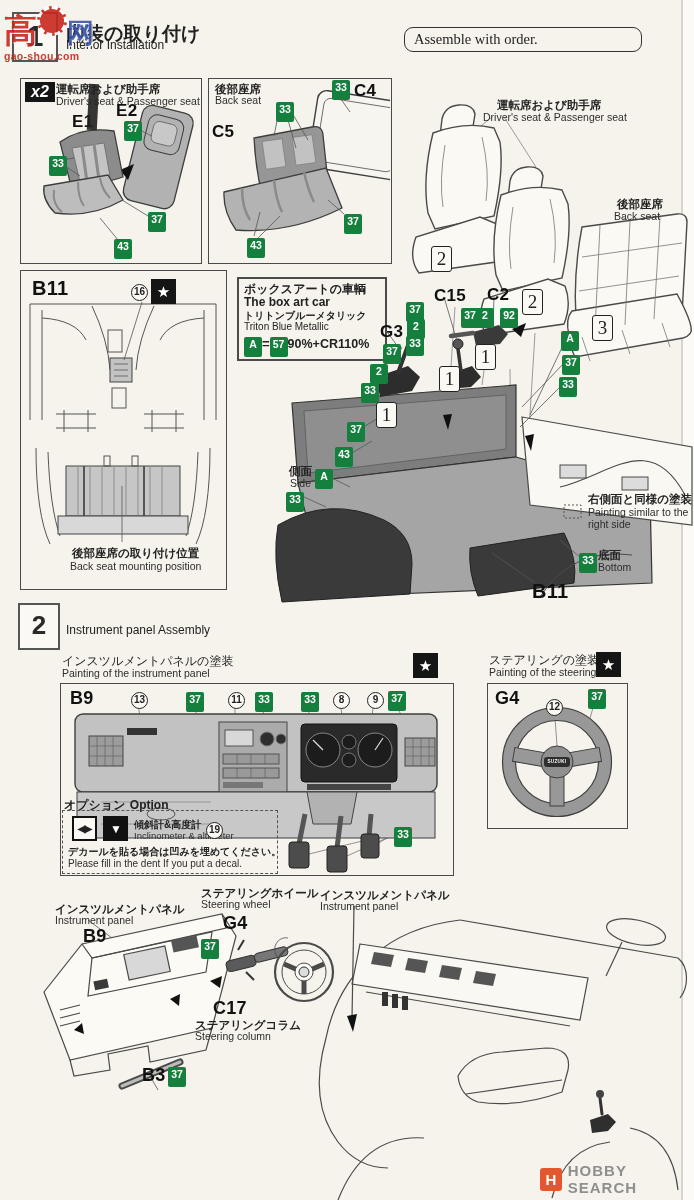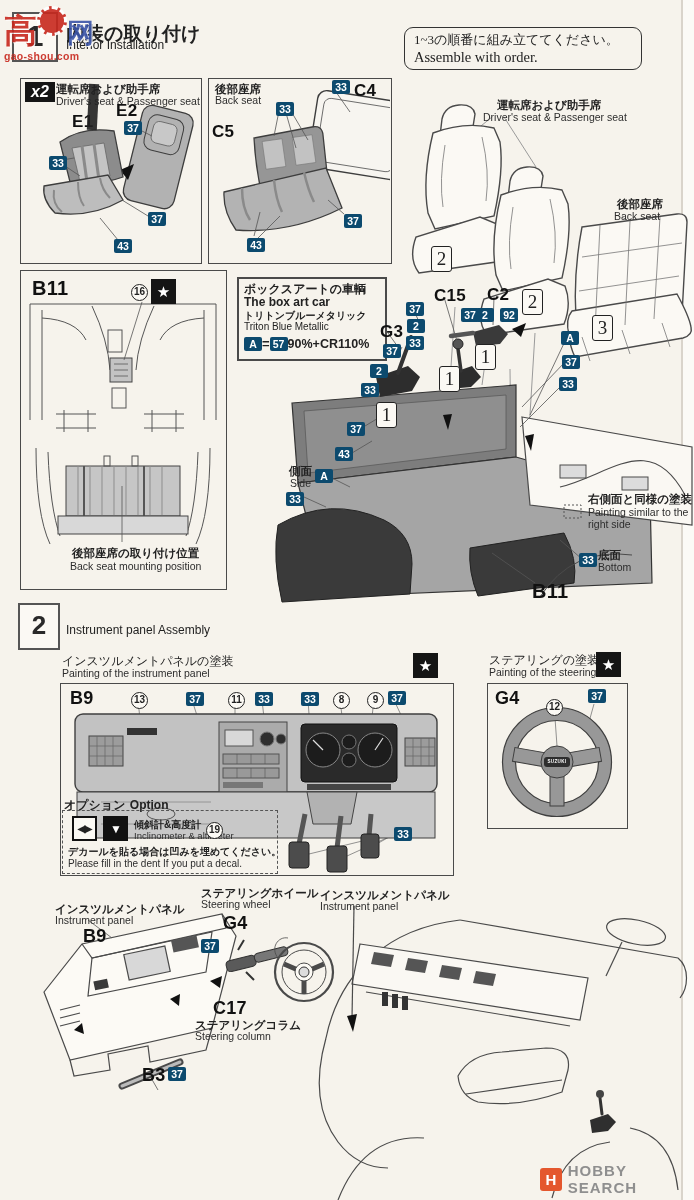--- a/index.html
+++ b/index.html
@@ -1,21 +1,21 @@
 <!DOCTYPE html>
 <html><head>
 <meta charset="utf-8">
 <style>
   html,body{margin:0;padding:0;background:#e9e6df;}
   .page{position:relative;width:694px;height:1200px;background:#f6f3ec;font-family:"Liberation Sans",sans-serif;color:#222;overflow:hidden;}
   .abs{position:absolute;}
   .jp{font-size:11.5px;font-weight:bold;white-space:nowrap;color:#222;}
   .en{font-size:10.5px;white-space:nowrap;color:#2d2d2d;}
   .box{position:absolute;border:1.6px solid #4a4a4a;background:transparent;}
-  .bk{display:inline-block;background:#0c4a6e;color:#fff;font-weight:bold;font-size:10.5px;min-width:16px;height:14px;line-height:15px;text-align:center;border-radius:2px;padding:0 1px;}
+  .bk{display:inline-block;background:#15803d;color:#fff;font-weight:bold;font-size:10.5px;min-width:16px;height:20px;line-height:15px;text-align:center;border-radius:2px;padding:0 1px;}
   .circ{display:inline-block;width:17px;height:17px;border:1.3px solid #222;border-radius:50%;background:#fbf9f4;font-size:10px;font-weight:bold;line-height:14px;text-align:center;box-sizing:border-box;}
   .obox{display:inline-block;width:21px;height:26px;border:1.7px solid #222;border-radius:3px;background:#fbf9f4;font-family:"Liberation Serif",serif;font-size:19px;line-height:23px;text-align:center;box-sizing:border-box;}
   .part{font-weight:bold;white-space:nowrap;font-size:17px;letter-spacing:.3px;color:#111;}
   .p20{font-size:20px;}
   .star{display:inline-block;width:25px;height:25px;background:#151515;color:#fff;text-align:center;line-height:26px;font-size:15px;}
   .stepbox{position:absolute;border:2px solid #555;background:#fbf9f4;text-align:center;font-weight:bold;color:#2a2a2a;}
   .notebox{position:absolute;border:1.5px solid #333;border-radius:9px;padding:3px 9px;font-family:"Liberation Serif",serif;background:transparent;}
   .title-jp{font-size:19px;font-weight:bold;white-space:nowrap;}
   .title-en{font-size:12px;white-space:nowrap;}
   .x2{display:inline-block;background:#151515;color:#fff;font-weight:bold;font-size:16px;font-style:italic;padding:1px 6px;}
@@ -35,21 +35,20 @@
 <div class="page">
 
   <div class="abs" style="left:681px;top:0;width:2px;height:1200px;background:#d9d4cb;"></div>
   <div class="abs" style="left:683px;top:0;width:11px;height:1200px;background:#fbfaf6;"></div>
 
   <div class="stepbox" style="left:12px;top:12px;width:42px;height:46px;font-size:30px;line-height:44px;"><span>1</span></div>
   <div class="abs title-jp" style="left:66px;top:21px;">内装の取り付け</div>
   <div class="abs title-en" style="left:66px;top:38px;">Interior Installation</div>
 
   <div class="notebox" style="left:404px;top:27px;width:218px;">
-    <div style="font-size:13px;white-space:nowrap;">1~3の順番に組み立ててください。</div>
     <div style="font-size:14.5px;white-space:nowrap;">Assemble with order.</div>
   </div>
 
   <div class="abs" style="left:4px;top:6px;opacity:.9;z-index:50;">
     <span style="color:#c8281e;font-size:33px;font-weight:bold;font-family:'Liberation Serif',serif;text-shadow:1px 1px 0 #fff;">高</span><span style="display:inline-block;width:30px;height:30px;border-radius:50%;background:#c8281e;border:3px dashed #fff;box-sizing:border-box;vertical-align:6px;"></span><span style="color:#3b55a8;font-size:27px;font-weight:bold;font-family:'Liberation Serif',serif;text-shadow:1px 1px 0 #fff;">网</span>
     <div class="wm-site" style="margin-top:-4px;">gao-shou.com</div>
     <div class="abs" style="left:84px;top:78px;width:10px;height:46px;background:#222;transform:rotate(3deg);"></div>
   </div>
 
   <div class="box" style="left:20px;top:78px;width:180px;height:184px;"></div>

